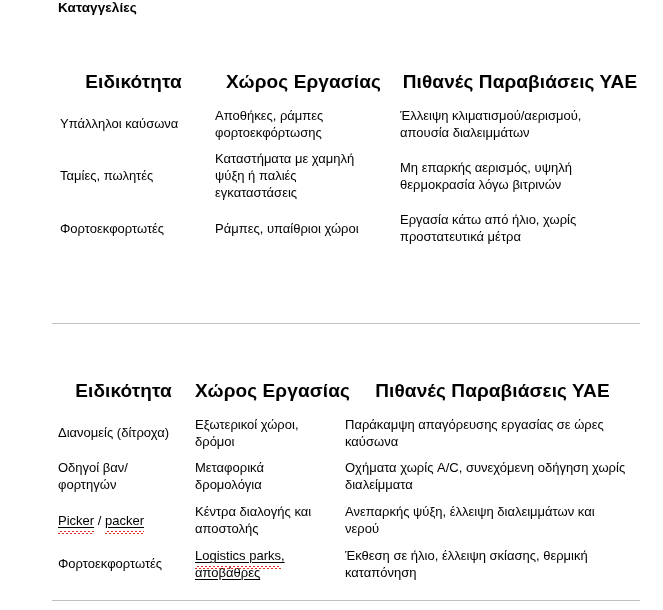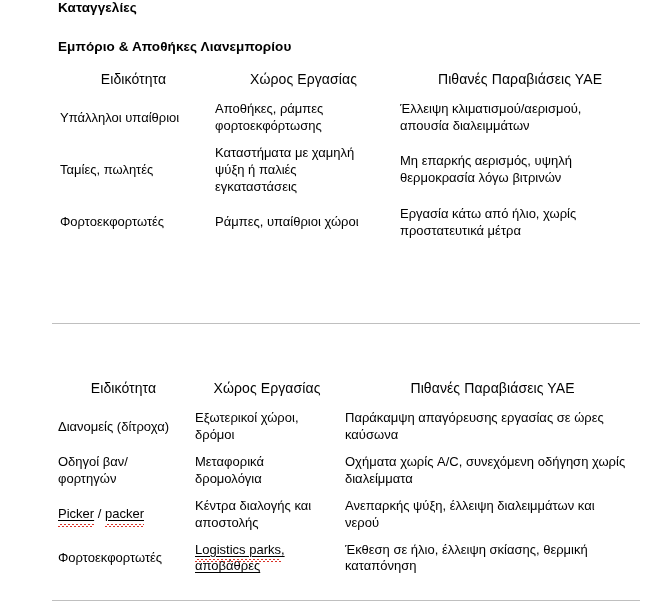--- a/index.html
+++ b/index.html
@@ -55,22 +55,22 @@
   #table-block-1 { top: 70px; }
   #table-block-2 { top: 379px; }
 
   table.data-table {
     border-collapse: collapse;
     table-layout: fixed;
     font-size: 13px;
     line-height: 1.30;
   }
   table.data-table th {
-    font-size: 14px;
-    font-weight: normal;
+    font-size: 19px;
+    font-weight: bold;
     padding: 0 0 8px 0;
     vertical-align: bottom;
     white-space: nowrap;
     letter-spacing: 0.1px;
   }
   table.data-table td {
     text-align: left;
     vertical-align: middle;
     padding: 5px 10px 5px 0;
     font-weight: normal;
@@ -185,39 +185,38 @@
   }
   .plain { text-decoration: none; }
 </style>
 </head>
 <body>
 
 <div class="page">
 
   <div class="doc-title">Καταγγελίες</div>
 
-  <div class="section-heading" id="section-heading-1">Εμπόριο &amp; Αποθήκες Λιανεμπορίου</div>
 
   <div class="table-block" id="table-block-1">
     <table class="data-table" id="table-1">
       <colgroup>
         <col class="c1">
           <col class="c2">
           <col class="c3">
       </colgroup>
       <thead>
         <tr>
           <th class="c1">Ειδικότητα</th>
           <th class="c2">Χώρος Εργασίας</th>
           <th class="c3">Πιθανές Παραβιάσεις ΥΑΕ</th>
         </tr>
       </thead>
       <tbody>
         <tr>
-          <td class="c1">Υπάλληλοι υπαίθριοι</td>
+          <td class="c1">Υπάλληλοι καύσωνα</td>
           <td class="c2">Αποθήκες, ράμπες φορτοεκφόρτωσης</td>
           <td class="c3">Έλλειψη κλιματισμού/αερισμού, απουσία διαλειμμάτων</td>
         </tr>
         <tr>
           <td class="c1">Ταμίες, πωλητές</td>
           <td class="c2">Καταστήματα με χαμηλή ψύξη ή παλιές εγκαταστάσεις</td>
           <td class="c3">Μη επαρκής αερισμός, υψηλή θερμοκρασία λόγω βιτρινών</td>
         </tr>
         <tr>
           <td class="c1">Φορτοεκφορτωτές</td>

